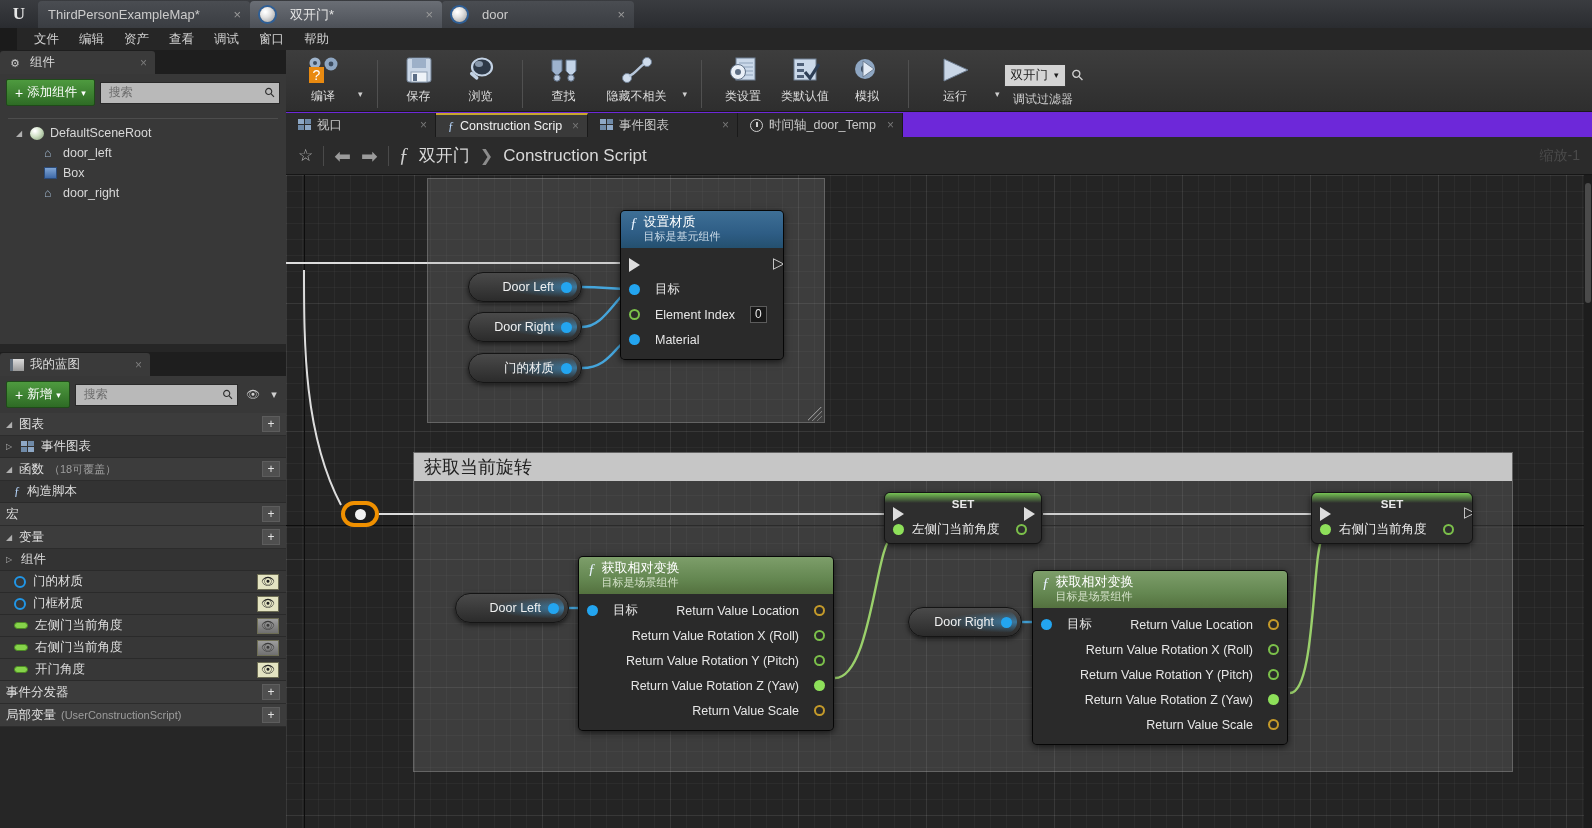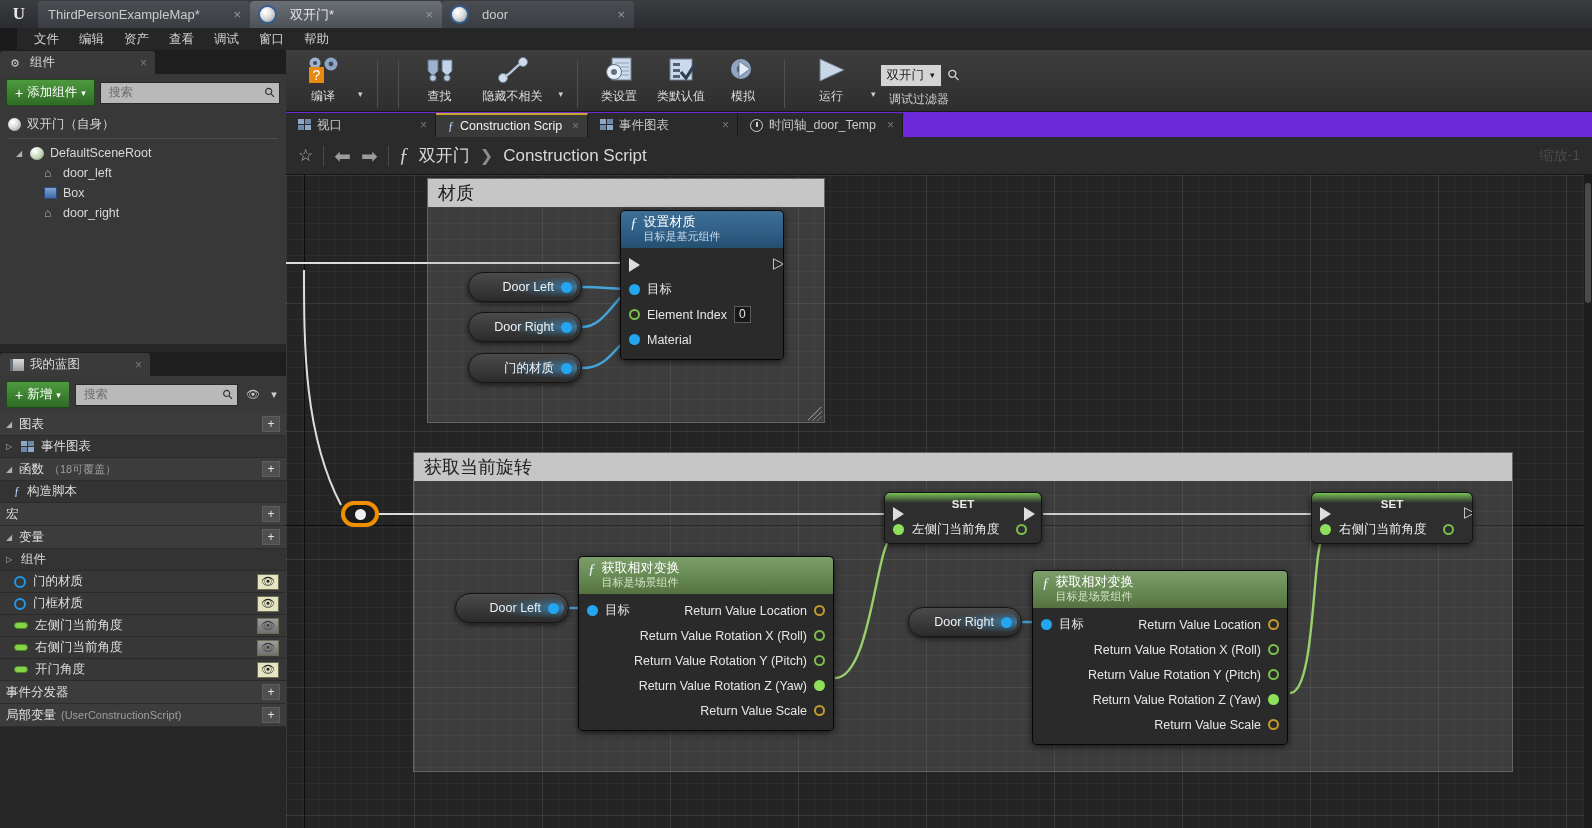--- a/index.html
+++ b/index.html
@@ -212,21 +212,21 @@
          box-shadow:0 2px 7px rgba(0,0,0,.6); background:#1e1e1e;
          border:1px solid rgba(0,0,0,.8); }
   .node-head{ padding:4px 10px 5px 9px; display:flex; gap:6px; align-items:flex-start; }
   .node-head.blue{ background:linear-gradient(#3e6f96,#2e5d85 60%,#24506f); }
   .node-head.green{ background:linear-gradient(#7d9e6a,#648751 60%,#54713f); }
   .node-head .ficon{ font-family:"Liberation Serif",serif; font-style:italic; font-size:15px; color:#e8f3ff; }
   .node-head .ttl{ font-size:13px; color:#fff; line-height:1.15; }
   .node-head .sub{ font-size:11px; color:#c9d9e6; line-height:1.2; }
   .node-head.green .sub{ color:#d3e0c8; }
   .node-body{ background:#2a2a2a; padding:4px 0 7px 0; }
-  .prow{ display:flex; align-items:center; height:25px; padding:0 8px; gap:7px; font-size:12.5px; color:#e6e6e6;}
+  .prow{ display:flex; align-items:center; height:25px; padding:0 8px; gap:15px; font-size:12.5px; color:#e6e6e6;}
   .prow .spacer{ flex:1; }
   .prow.rightal{ justify-content:flex-end; }
 
   .pin-exec{ width:0;height:0;border-left:11px solid #ddd; border-top:7px solid transparent;border-bottom:7px solid transparent;}
   .pin-exec.hollow{ width:0;height:0;border:none;
       border-left:11px solid transparent; position:relative; }
   .pin-exec.hollow:before{ content:"▷"; color:#ddd; font-size:15px; position:absolute; left:-2px; top:-11px;}
   .pin-blue{ width:11px;height:11px;border-radius:50%;background:#23a5f0;}
   .pin-green{ width:11px;height:11px;border-radius:50%;background:#8ee05a;}
   .pin-green-o{ width:11px;height:11px;border-radius:50%;border:2.5px solid #7bbf4a;}
@@ -334,24 +334,20 @@
         <span>添加组件</span>
         <span class="caret">▾</span>
       </div>
       <div class="searchbox">
         <span class="ph">搜索</span>
         <span class="mag">⚲</span>
       </div>
     </div>
 
     <div class="tree">
-      <div class="trow">
-        <span class="dot-ico"></span>
-        <span>双开门（自身）</span>
-      </div>
       <div class="sep-line"></div>
 
       <div class="trow ind1">
         <span class="arrow">◢</span>
         <span class="scene-ico"></span>
         <span>DefaultSceneRoot</span>
       </div>
       <div class="trow ind3">
         <span class="mesh-ico">⌂</span>
         <span>door_left</span>
@@ -480,20 +476,43 @@
           <text x="10.5" y="25" font-size="14" fill="#fff" text-anchor="middle" font-family="Liberation Sans">?</text>
         </svg>
       </div>
       <div class="lbl">编译</div>
     </div>
     <div class="tb-caret">▾</div>
   </div>
 
   <div class="tb-sep"></div>
 
+  <div class="tb-group">
+    <div class="tb-item">
+      <div class="tb-ico">
+        <svg width="30" height="30" viewBox="0 0 30 30">
+          <rect x="3" y="3" width="24" height="24" rx="2" fill="#c9d6e6" stroke="#6e7e92"></rect>
+          <rect x="8" y="3" width="14" height="10" fill="#9db0c8"></rect>
+          <rect x="7" y="17" width="16" height="10" fill="#eef3f8" stroke="#8fa0b4"></rect>
+          <rect x="9" y="19" width="4" height="7" fill="#5b6d85"></rect>
+        </svg>
+      </div>
+      <div class="lbl">保存</div>
+    </div>
+    <div class="tb-item">
+      <div class="tb-ico">
+        <svg width="30" height="30" viewBox="0 0 30 30">
+          <ellipse cx="16" cy="12" rx="10" ry="8.5" fill="#2e3947" stroke="#c3d2e4" stroke-width="2.2"></ellipse>
+          <ellipse cx="13" cy="9" rx="4" ry="3" fill="#aebfd4" opacity=".7"></ellipse>
+          <rect x="3" y="19" width="10" height="3.4" rx="1.7" transform="rotate(40 8 21)" fill="#c3d2e4"></rect>
+        </svg>
+      </div>
+      <div class="lbl">浏览</div>
+    </div>
+  </div>
 
   <div class="tb-sep"></div>
 
   <div class="tb-group">
     <div class="tb-item">
       <div class="tb-ico">
         <svg width="32" height="28" viewBox="0 0 32 28">
           <path d="M4 4 L14 4 L14 15 L9 20 L4 15 Z" fill="#9db2cd" stroke="#5f7086"></path>
           <path d="M18 4 L28 4 L28 15 L23 20 L18 15 Z" fill="#c3d4e8" stroke="#5f7086"></path>
           <circle cx="9" cy="22" r="3.2" fill="#b9c9de" stroke="#5f7086"></circle>
@@ -635,21 +654,20 @@
     <path d="M283,433 C296,433 300,433 308,433" stroke="#2fa9ef" stroke-width="2.4" fill="none"></path>
 
     <path d="M736,447 C748,447 752,447 762,447" stroke="#2fa9ef" stroke-width="2.4" fill="none"></path>
 
     <path d="M549,503 C585,503 590,368 606,362" stroke="#9be05f" stroke-width="2.4" fill="none"></path>
 
     <path d="M1004,518 C1030,518 1026,372 1037,362" stroke="#9be05f" stroke-width="2.4" fill="none"></path>
   </svg>
 
   <div class="comment" style="left:141px; top:3px; width:398px; height:245px;">
-    <div class="ctitle">材质</div>
     <div class="grip"></div>
   </div>
 
   <div class="comment" style="left:127px; top:277px; width:1100px; height:320px;">
     <div class="ctitle">获取当前旋转</div>
   </div>
 
   <div class="pill" style="left:182px; top:97px; width:114px;">
     <span>Door Left</span>
     <span class="pin-blue"></span>

